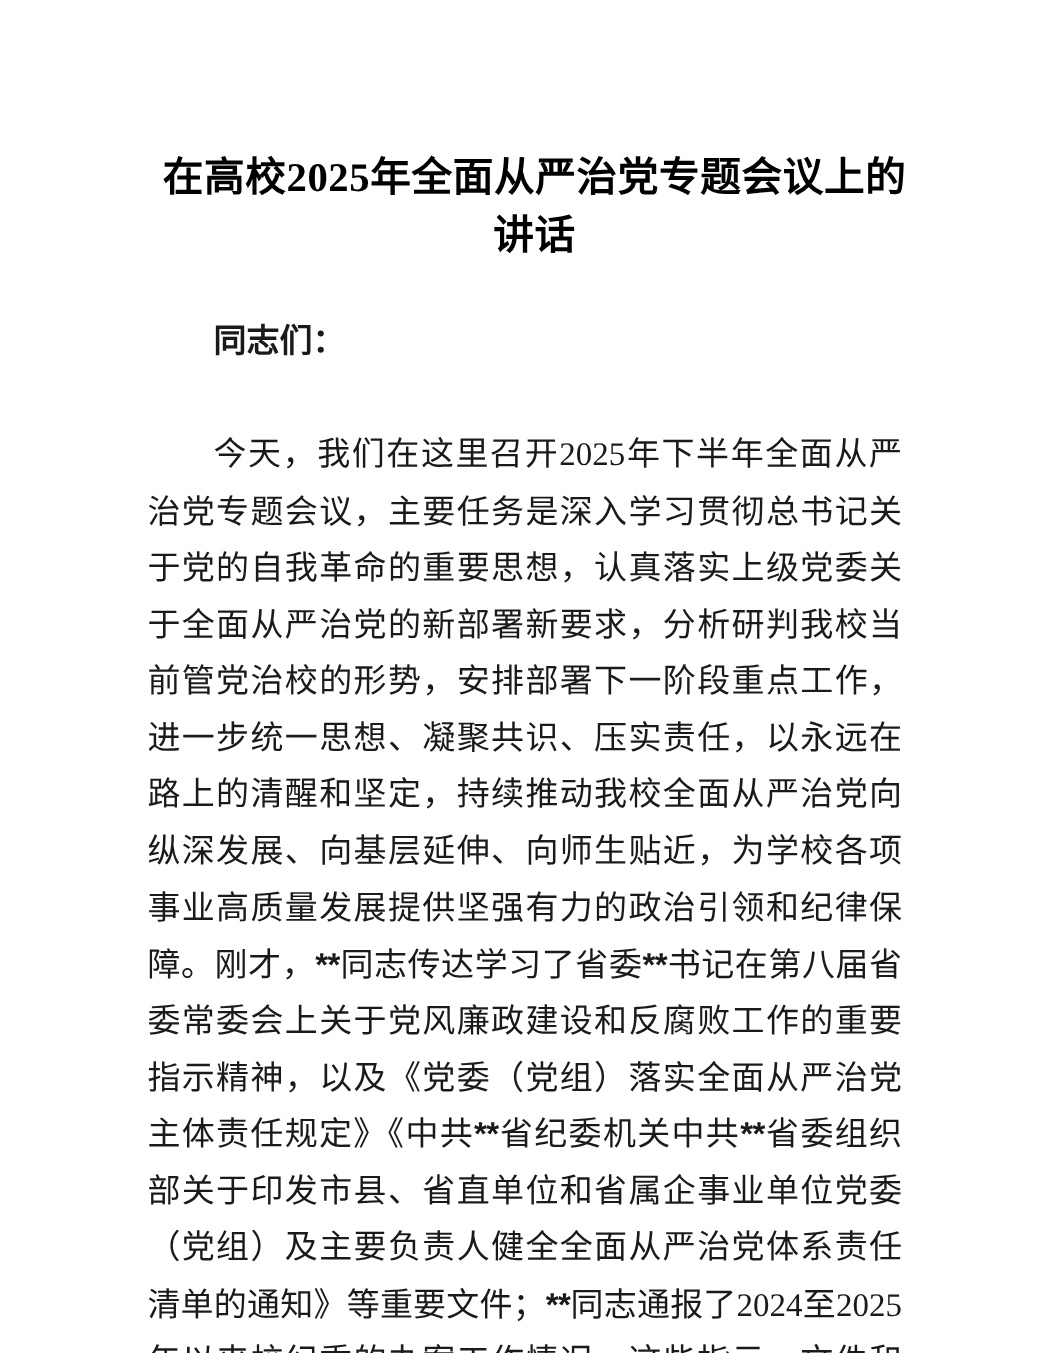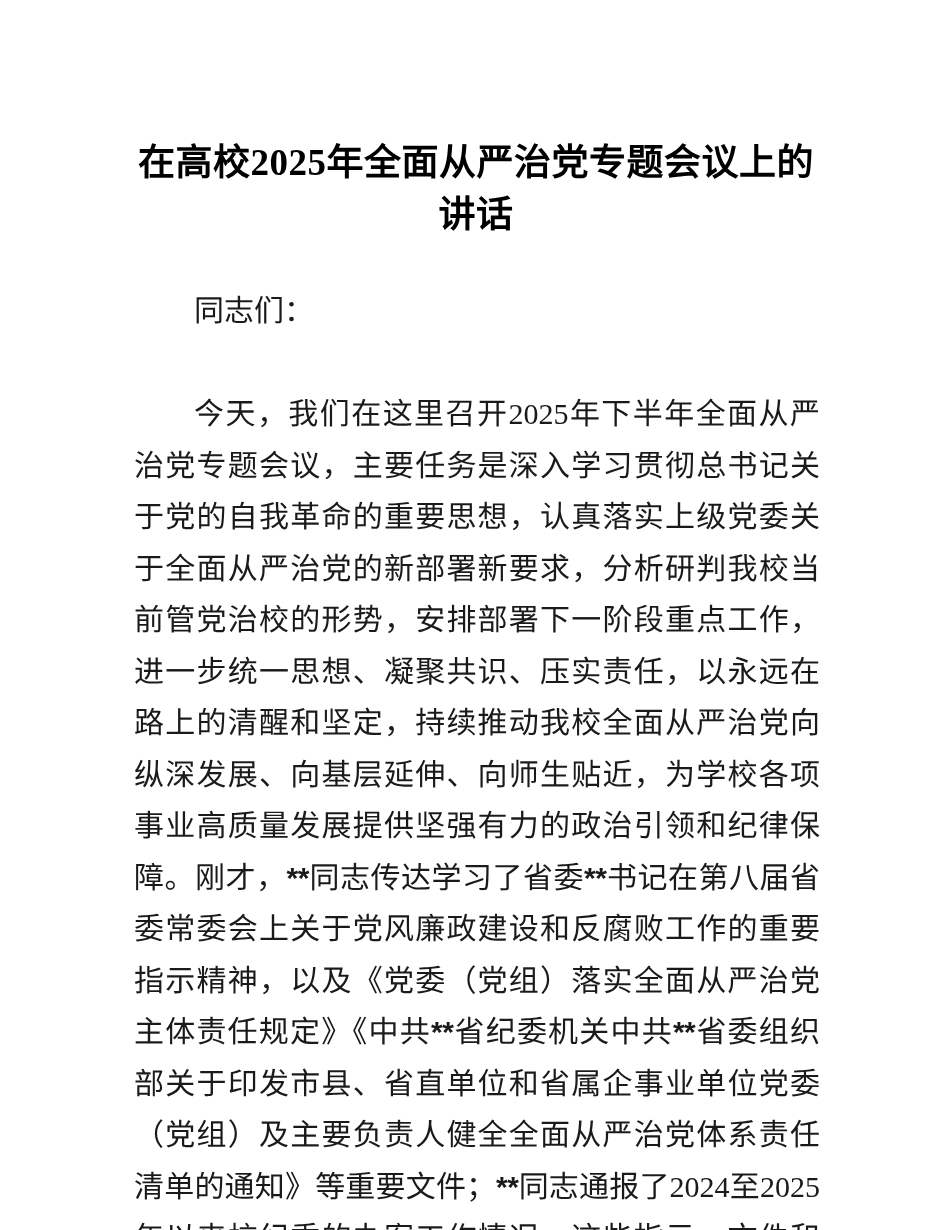--- a/index.html
+++ b/index.html
@@ -14,21 +14,21 @@
     width: 950px;
     height: 1230px;
     background: #ffffff;
     overflow: hidden;
     box-sizing: border-box;
   }
 
   .doc-title {
     position: absolute;
     top: 112px;
-    left: 134px;
+    left: 144px;
     width: 684px;
     text-align: center;
     font-family: "Liberation Serif", "DejaVu Serif", serif;
     font-weight: 700;
     font-size: 37px;
     line-height: 52px;
     color: #000000;
     letter-spacing: 0.5px;
     white-space: normal;
   }
@@ -49,20 +49,21 @@
 
   .para {
     margin: 0;
     text-indent: 2em;
     text-align: justify;
     text-justify: inter-ideograph;
   }
 
   .para.salutation {
     margin-bottom: 51.5px;
+    font-weight: bold;
   }
 
   .redact {
     font-family: "Liberation Sans", "DejaVu Sans", sans-serif;
     font-weight: 700;
     letter-spacing: -0.5px;
   }
 </style>
 </head>
 <body>

